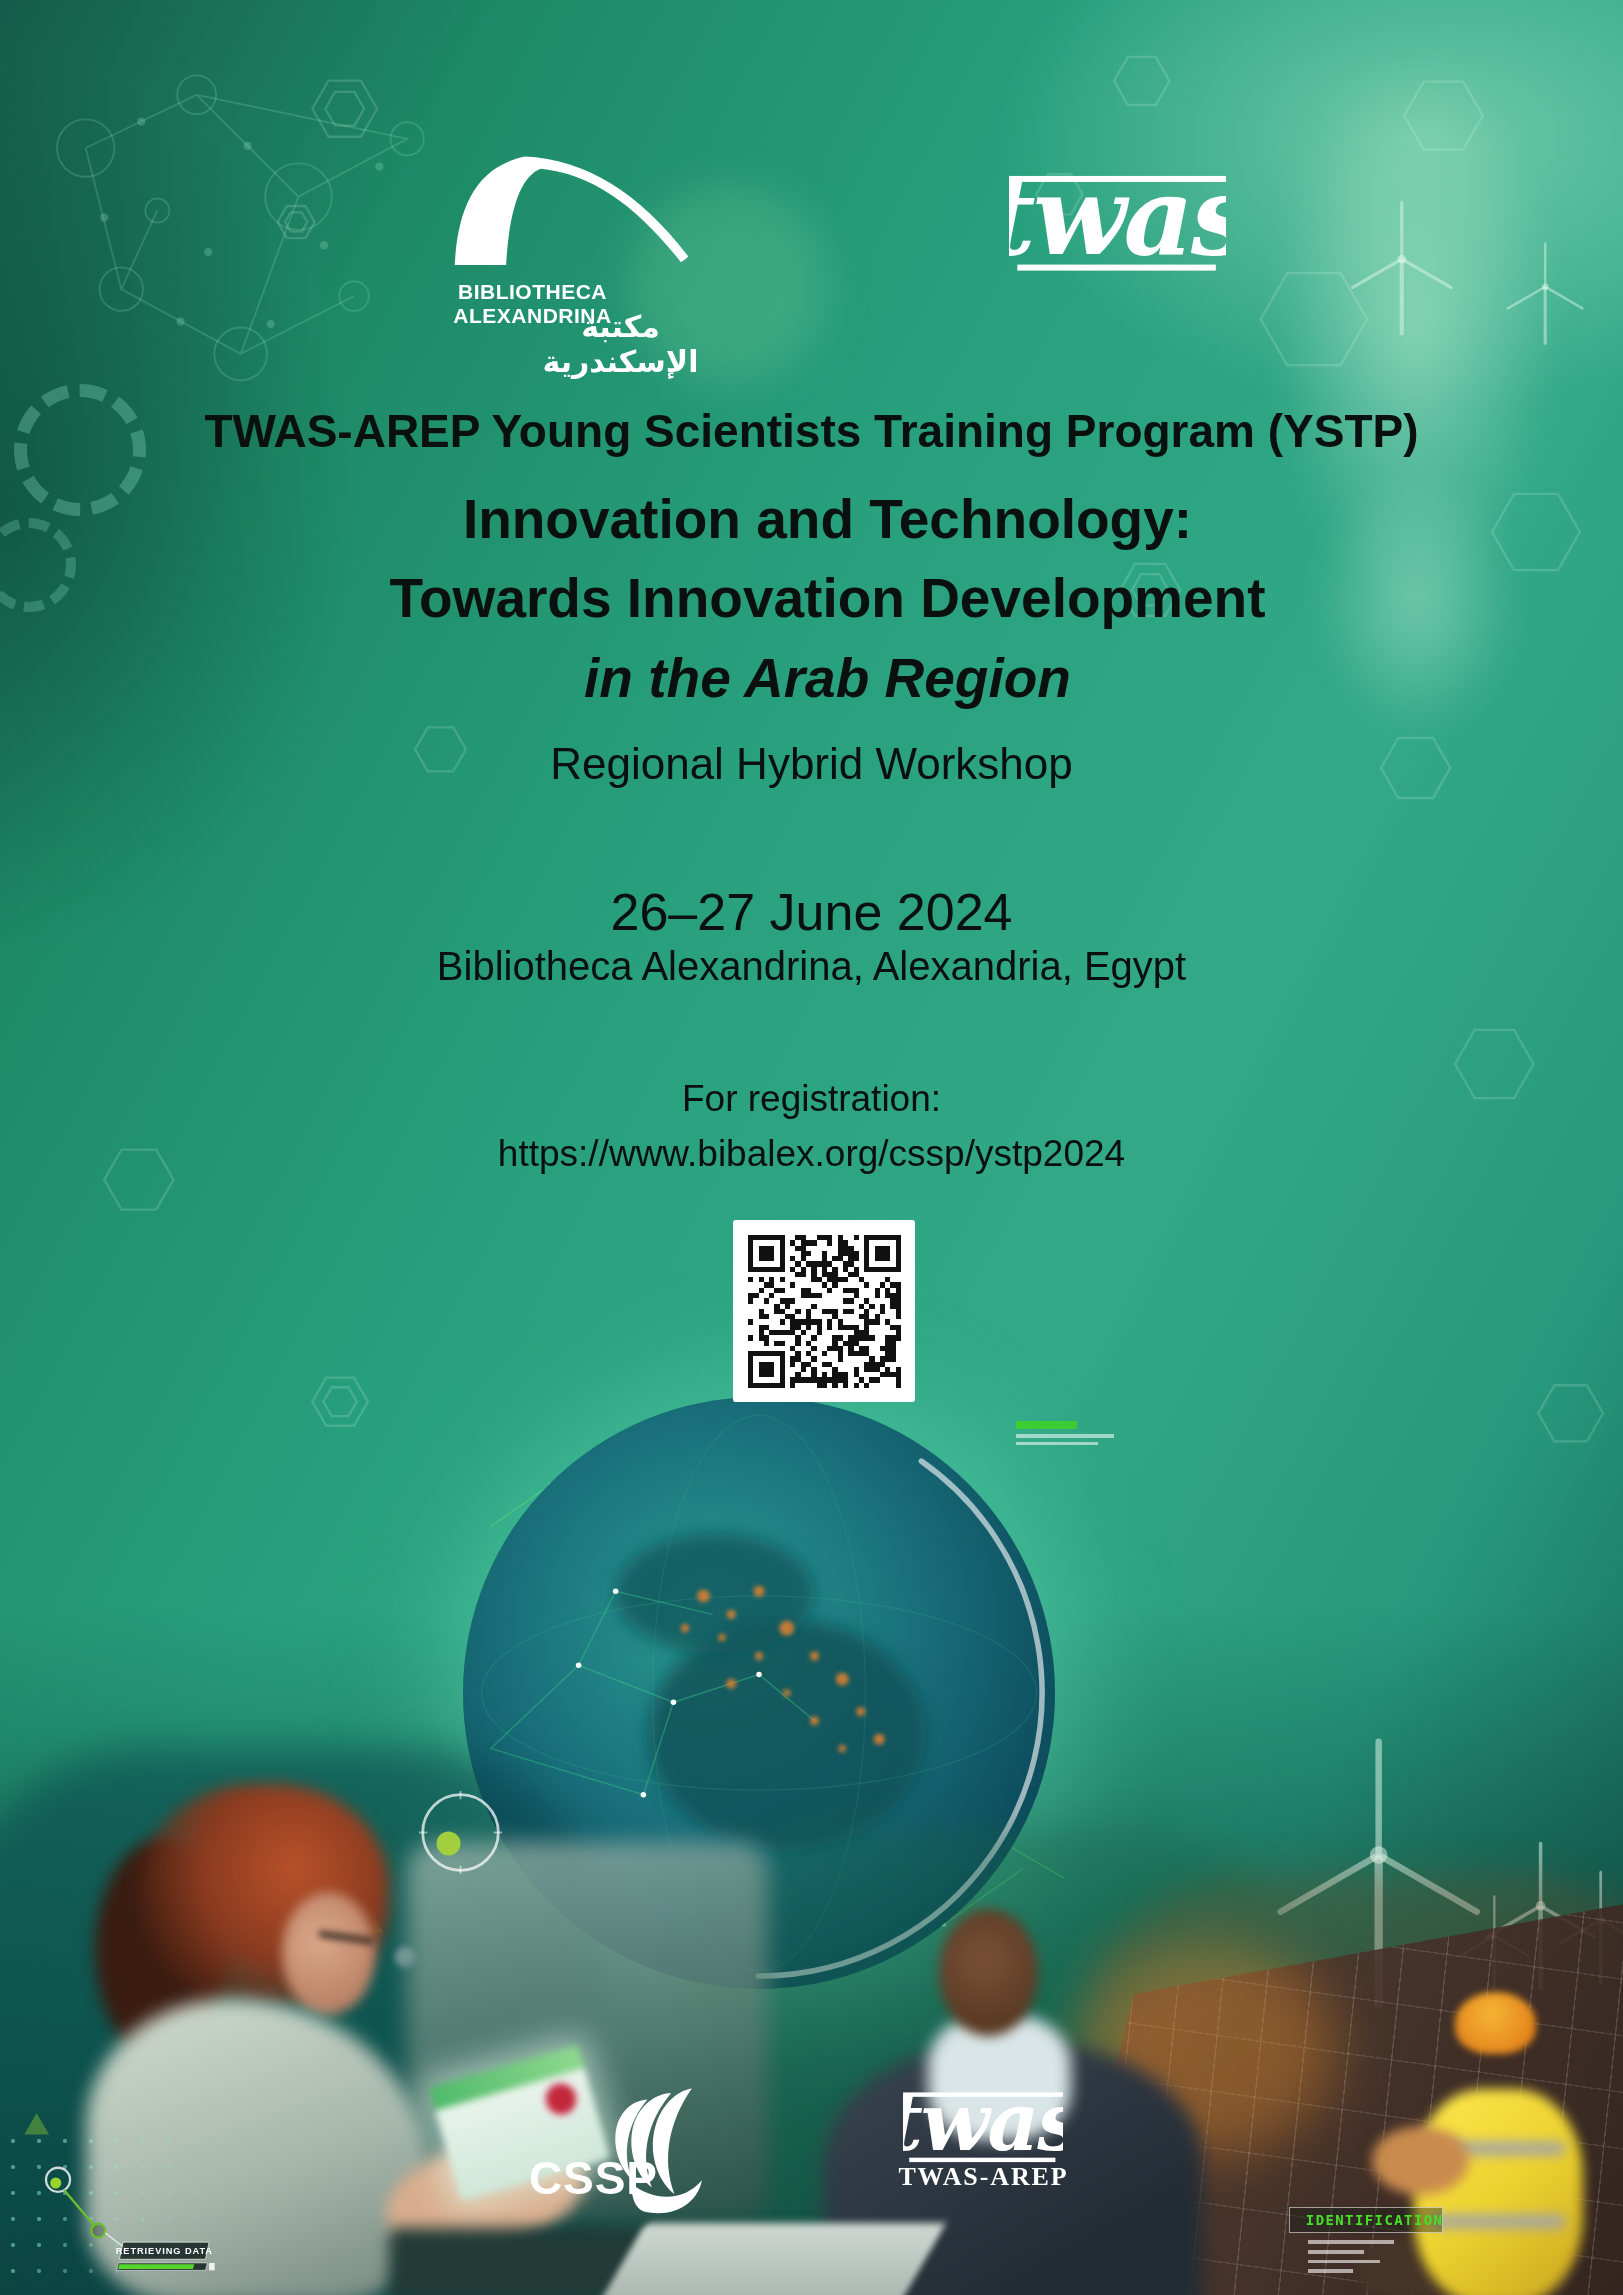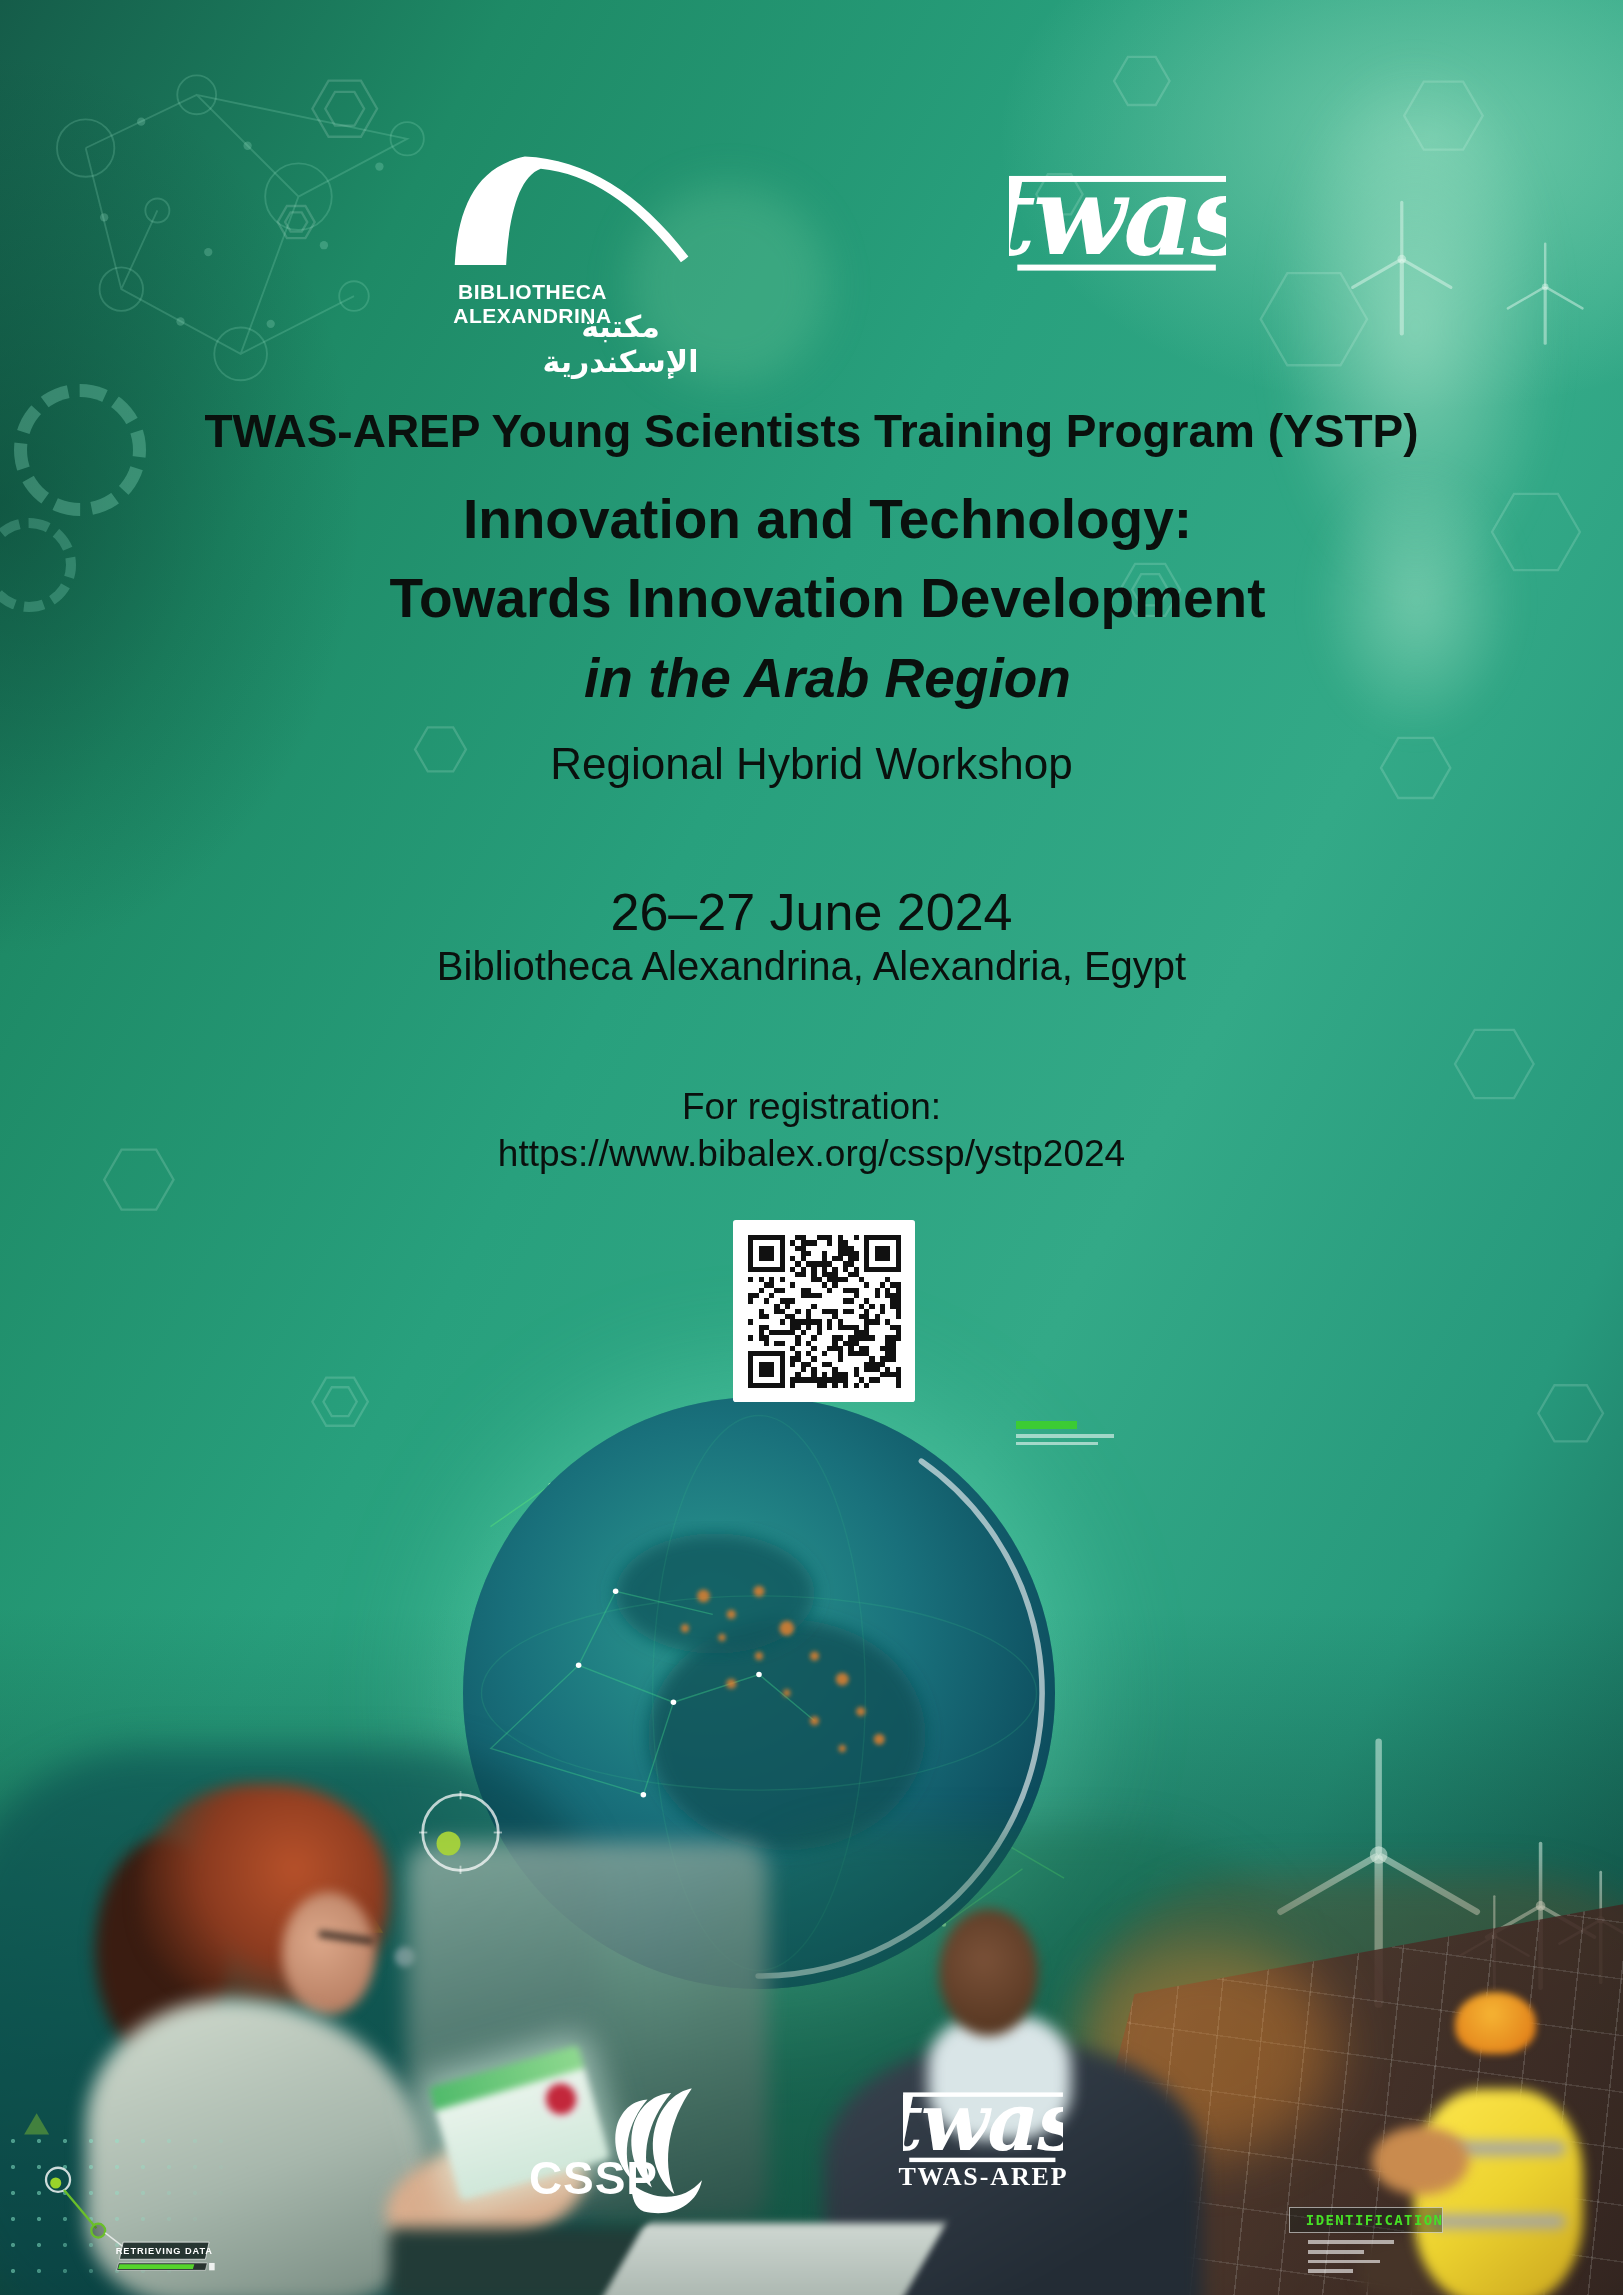--- a/index.html
+++ b/index.html
@@ -99,21 +99,21 @@
   .ident-rows{margin:7.4px 0 0 19.4px;}
   .ident-row{height:3.7px;background:rgba(255,255,255,.6);margin-bottom:6px;}
   
   .t{position:absolute;left:0;width:1623px;text-align:center;color:#0a100d;z-index:10;}
   .program{top:404px;font-size:46px;font-weight:700;letter-spacing:0px;}
   .main-title{font-weight:700;font-size:55px;margin-left:16px;}
   .mt1{top:487px;} .mt2{top:566px;} .mt3{top:646px;font-style:italic;}
   .workshop{top:739px;font-size:44px;font-weight:400;}
   .dates{top:882px;font-size:52px;font-weight:400;}
   .venue{top:944px;font-size:40px;font-weight:400;}
-  .reg-label{top:1078px;font-size:37px;font-weight:400;margin-top:8px;}
+  .reg-label{top:1078px;font-size:37px;font-weight:400;}
   .reg-url{top:1133px;font-size:37px;font-weight:400;}
   
   .ba-logo{z-index:10;position:absolute;}
   .ba-arch{left:451px;top:149px;width:243px;height:117px;}
   .ba-name{left:396px;top:280px;width:273px;text-align:center;color:#fff;
     font-size:21px;font-weight:700;letter-spacing:0.5px;}
   .ba-arabic{left:507px;top:309px;width:227px;text-align:center;color:#ffffff;
     font-family:"DejaVu Sans",sans-serif;font-size:30px;font-weight:700;}
   .twas-top{position:absolute;left:1009px;top:148px;width:217px;height:139px;z-index:10;}
   .qr-box{position:absolute;left:733px;top:1220px;width:182px;height:182px;background:#fff;

